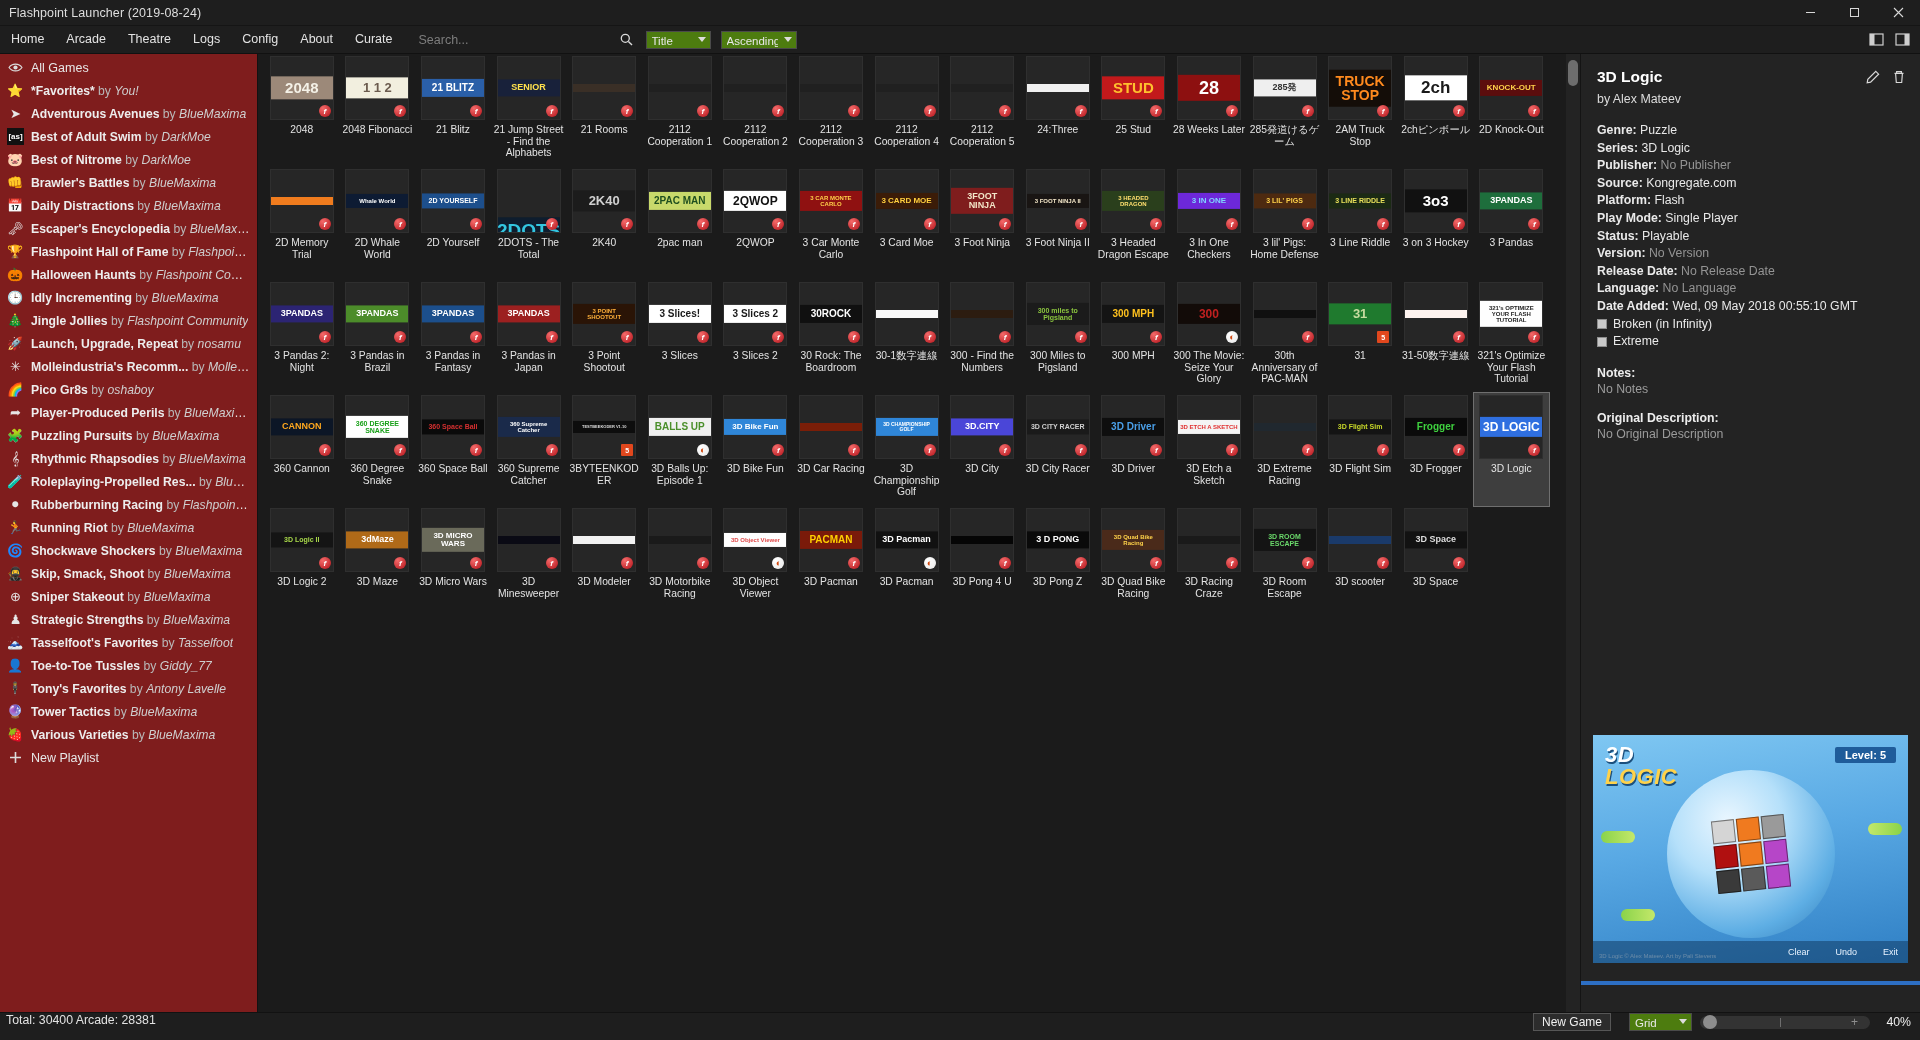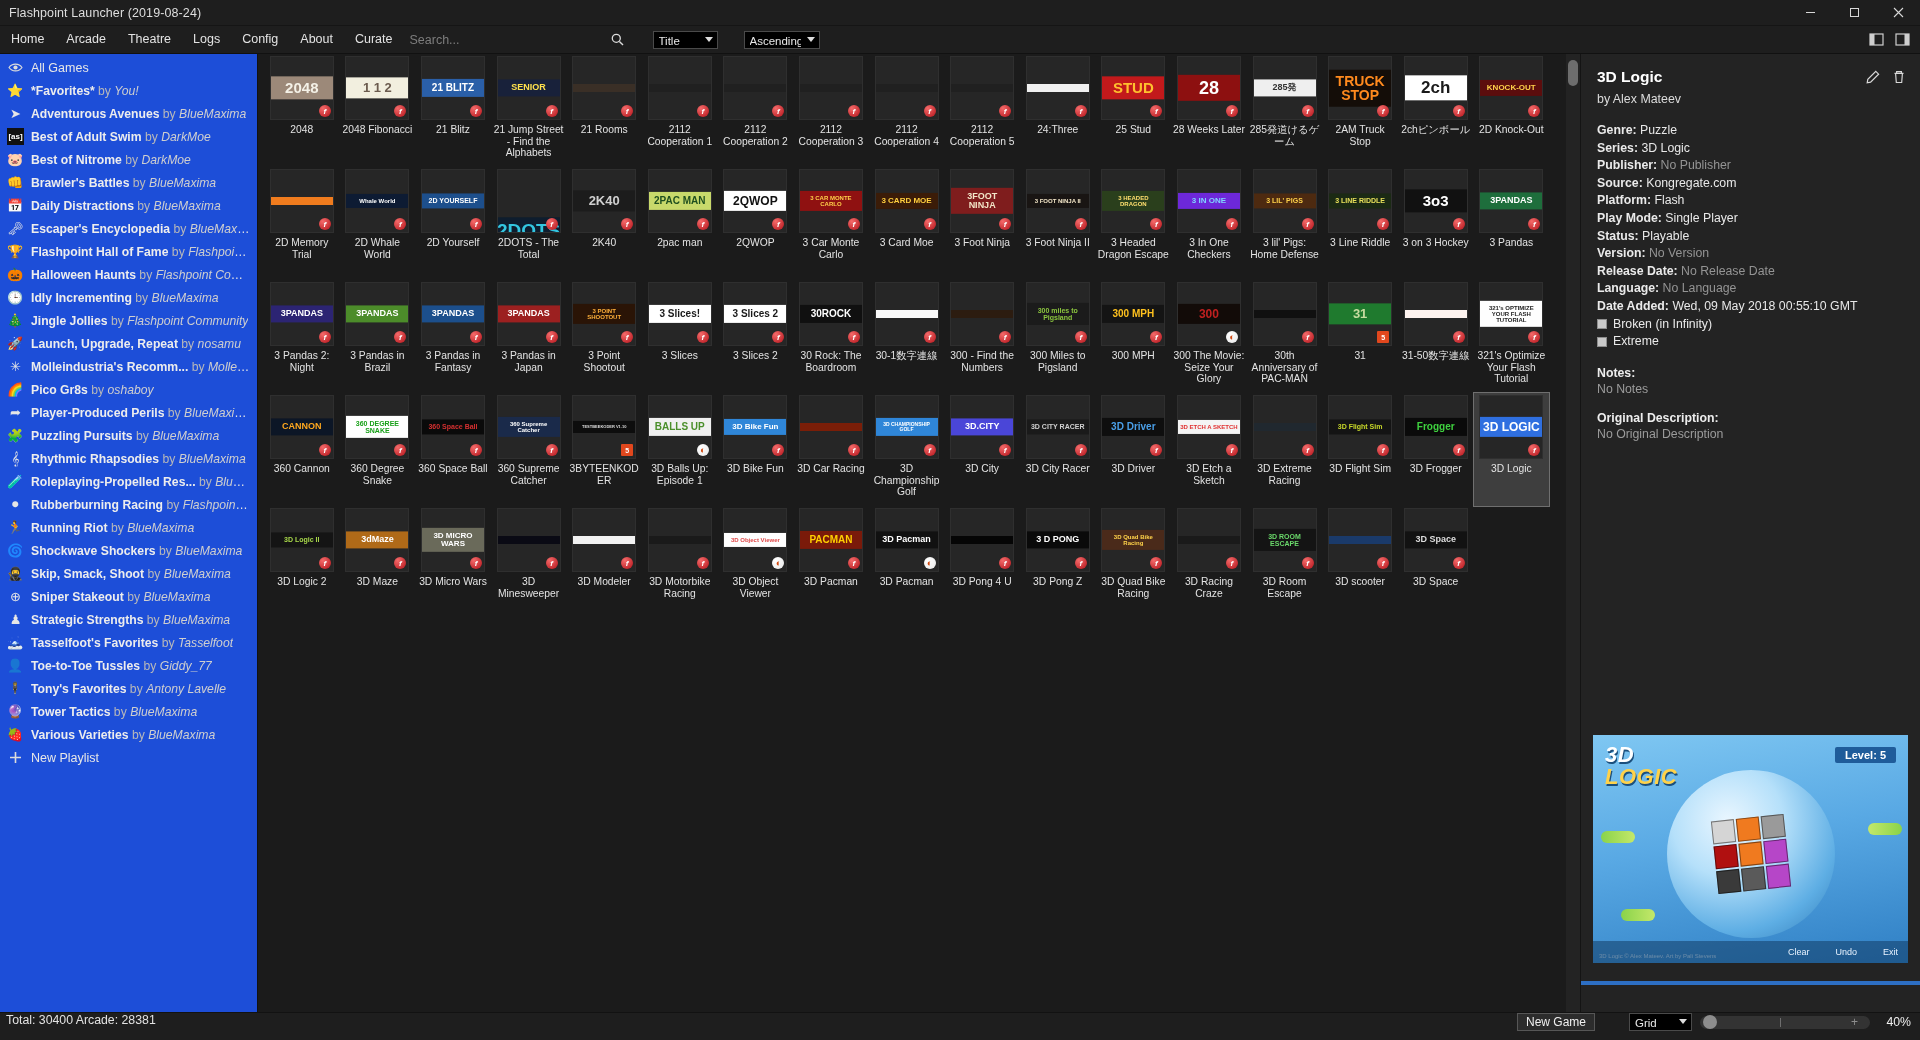--- a/index.html
+++ b/index.html
@@ -17,40 +17,40 @@
     border-bottom:1px solid #151515;flex:0 0 auto;}
   .titlebar .ttl{font-size:12.5px;color:#dedede;padding-left:9px;letter-spacing:.1px;}
   .winbtns{margin-left:auto;display:flex;height:25px;}
   .winbtn{width:44px;height:25px;display:flex;align-items:center;justify-content:center;
     font-size:12px;color:#d8d8d8;}
 
   
   .menubar{height:27px;background:#1e1e1e;display:flex;align-items:center;flex:0 0 auto;
     border-bottom:1px solid #111;position:relative;}
   .menuitem{font-size:12.5px;color:#e3e3e3;padding:0 11px;line-height:27px;height:27px;cursor:default;}
-  .searchwrap{margin-left:4px;position:relative;width:195px;height:19px;display:flex;align-items:center;}
+  .searchwrap{margin-left:13px;position:relative;width:195px;height:19px;display:flex;align-items:center;}
   .searchinput{width:100%;height:19px;background:transparent;border:none;outline:none;
     color:#cfcfcf;font-size:12.5px;font-family:inherit;}
   .searchinput::placeholder{color:#7d7d7d;}
   .searchicon{width:18px;height:19px;display:flex;align-items:center;justify-content:center;
     margin-left:6px;}
   .selwrap{position:relative;margin-left:10px;}
-  .fpselect{height:18px;background:#000000;border:1px solid #4a4a4a;color:#e8e8e8;
+  .fpselect{height:18px;background:#4d7c0f;border:1px solid #4a4a4a;color:#e8e8e8;
     font-size:11.5px;font-family:inherit;padding:0 18px 0 5px;outline:none;
-    -webkit-appearance:none;appearance:none;border-radius:0;line-height:18px;min-width:63px;margin-left:16px;}
+    -webkit-appearance:none;appearance:none;border-radius:0;line-height:18px;min-width:63px;}
   .selwrap .caret{position:absolute;right:5px;top:6px;width:0;height:0;pointer-events:none;
     border-left:4px solid transparent;border-right:4px solid transparent;border-top:5px solid #ddd;}
   .rightmenu{margin-left:auto;display:flex;align-items:center;padding-right:8px;gap:7px;}
   .rm-ico{width:19px;height:19px;display:flex;align-items:center;justify-content:center;}
 
   
   .main{flex:1 1 auto;display:flex;min-height:0;background:#1b1b1b;}
 
   
-  .sidebar{width:257px;flex:0 0 257px;background:#1d4ed8;overflow:hidden;
+  .sidebar{width:257px;flex:0 0 257px;background:#7f1d1d;overflow:hidden;
     border-right:1px solid #121212;padding-top:2px;}
   .pl-item{height:23px;display:flex;align-items:center;padding:0 6px 0 7px;gap:7px;cursor:default;
     white-space:nowrap;overflow:hidden;}
   .pl-ico{width:17px;height:17px;flex:0 0 17px;display:flex;align-items:center;justify-content:center;
     font-size:13px;line-height:1;overflow:hidden;}
   .pl-txt{font-size:12.2px;overflow:hidden;text-overflow:ellipsis;white-space:nowrap;}
   .pl-txt b{font-weight:bold;color:#ededed;}
   .pl-txt .by{color:#b9b9b9;font-weight:normal;}
   .pl-txt i{font-style:italic;color:#cfcfcf;}
   .pl-plain{font-size:12.5px;color:#e7e7e7;}

